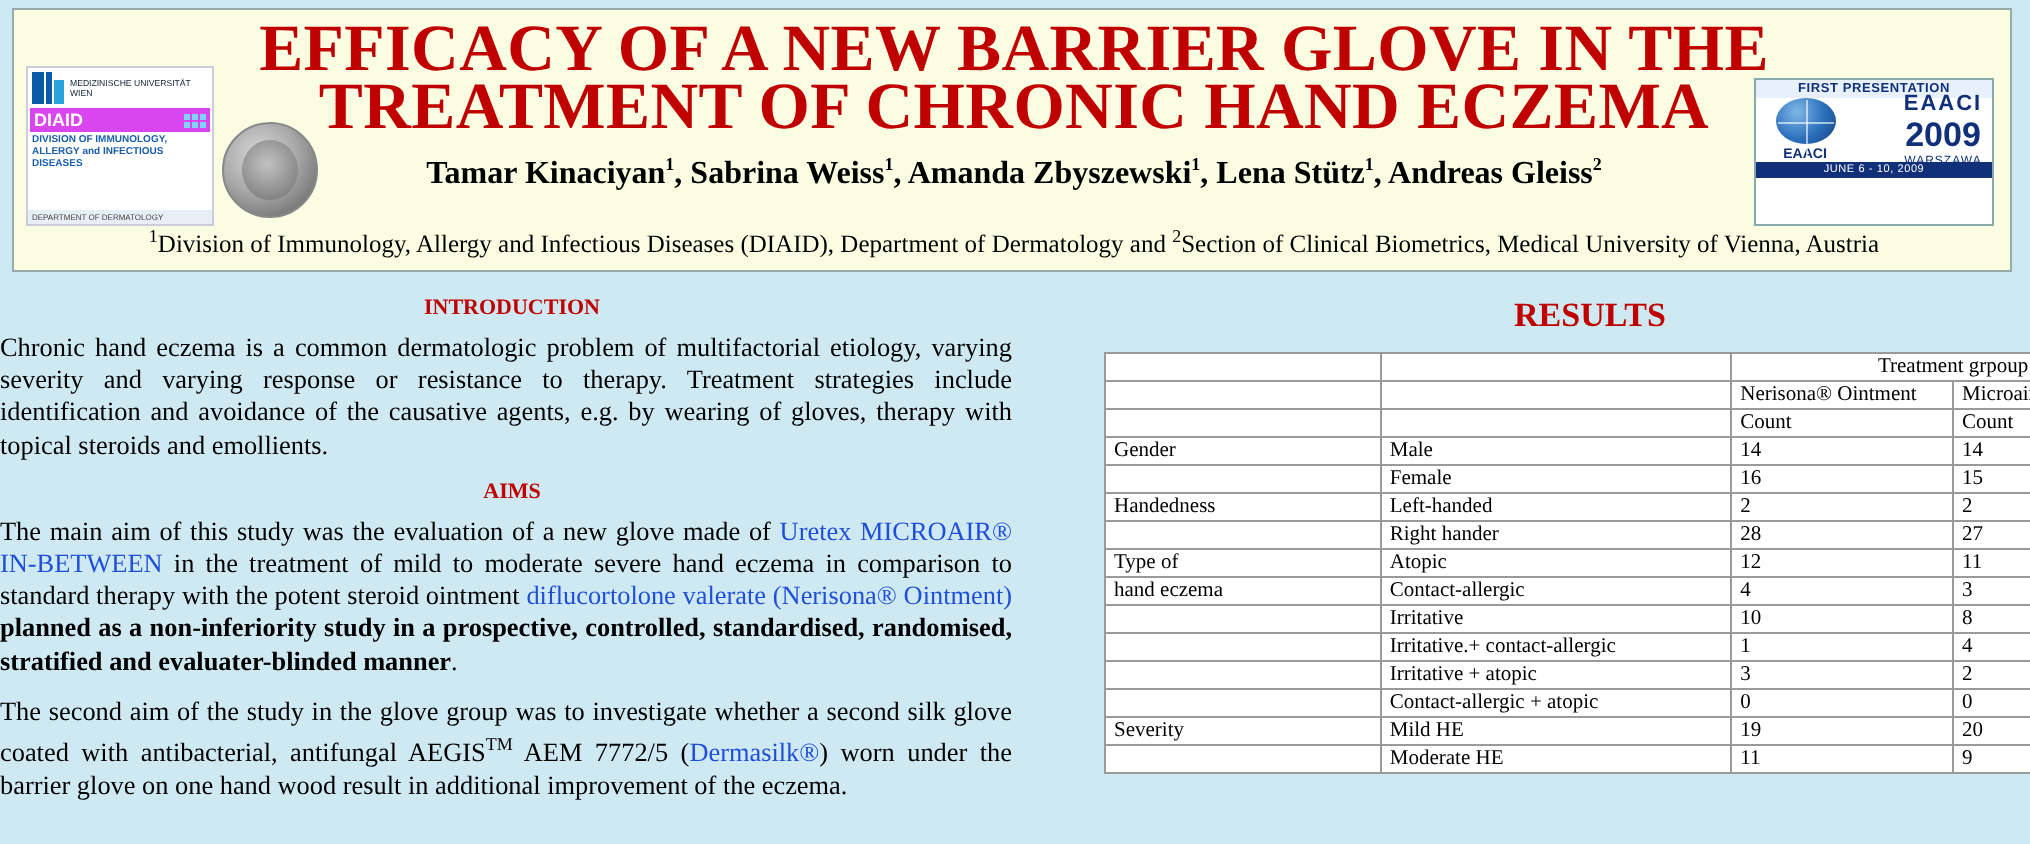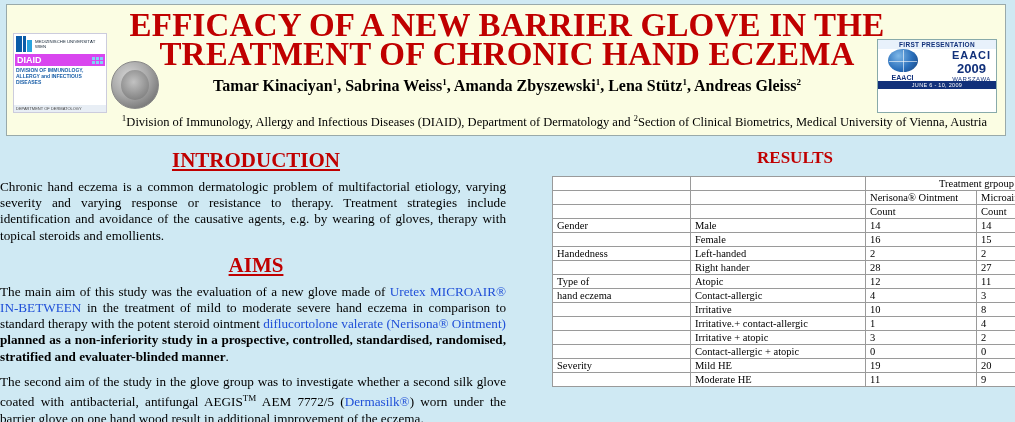--- a/index.html
+++ b/index.html
@@ -19,21 +19,21 @@
   .title{
     position:absolute;left:120px;top:6px;width:760px;
     text-align:center;color:#c00000;font-weight:bold;
     font-size:33px;line-height:29px;letter-spacing:.2px;
   }
   .authors{
     position:absolute;left:120px;top:72px;width:760px;text-align:center;
     font-weight:bold;font-size:16px;color:#000;
   }
   .affil{
-    position:absolute;left:20px;top:108px;width:960px;text-align:right;
+    position:absolute;left:20px;top:108px;width:960px;text-align:center;
     font-size:12.5px;color:#000;
   }
   sup{font-size:9px;vertical-align:super;}
 
   
   .unilogo{
     position:absolute;left:6px;top:28px;width:92px;height:78px;
     background:#ffffff;border:1px solid #ccd;overflow:hidden;
   }
   .unilogo .mu{
@@ -86,32 +86,32 @@
   .globe{
     width:30px;height:30px;border-radius:50%;
     background:radial-gradient(circle at 35% 30%,#7fb8e8 0%,#2a6fbb 55%,#17407a 100%);
     position:relative;
   }
   .globe:before{content:"";position:absolute;left:50%;top:1px;width:1px;height:28px;background:rgba(255,255,255,.6);}
   .globe:after{content:"";position:absolute;left:1px;top:50%;width:28px;height:1px;background:rgba(255,255,255,.6);}
   .eaaci-word{font-family:"Liberation Sans",sans-serif;font-size:7px;font-weight:bold;color:#11307a;margin-top:2px;}
   .eaaci-right{width:50%;display:flex;flex-direction:column;align-items:center;justify-content:center;color:#11307a;font-family:"Liberation Sans",sans-serif;}
   .eaaci-right .e1{font-size:11px;font-weight:bold;letter-spacing:1px;}
-  .eaaci-right .e2{font-size:13px;font-weight:bold;}
+  .eaaci-right .e2{font-size:17px;font-weight:bold;}
   .eaaci-right .e3{font-size:6px;letter-spacing:.5px;}
   .eaaci-foot{
     background:#11307a;color:#fff;font-family:"Liberation Sans",sans-serif;
     font-size:5.5px;text-align:center;padding:1px 0;letter-spacing:.3px;
   }
 
   
   .col-left{position:absolute;left:0;top:148px;width:512px;}
   .sec-head{
-    text-align:center;color:#c00000;font-weight:bold;font-size:21px;
-    font-family:"Liberation Serif",serif;margin:0 0 6px 0;text-decoration:underline;
+    text-align:center;color:#c00000;font-weight:bold;font-size:11px;
+    font-family:"Liberation Serif",serif;margin:0 0 6px 0;
   }
   .para{
     font-size:13.2px;line-height:16.2px;text-align:justify;margin:0 0 9px 0;
     padding:0 6px 0 0;
   }
   .blue{color:#1f4fd8;}
   .bold{font-weight:bold;}
 
   
   .col-right{position:absolute;left:524px;top:148px;width:486px;padding-left:28px;}

